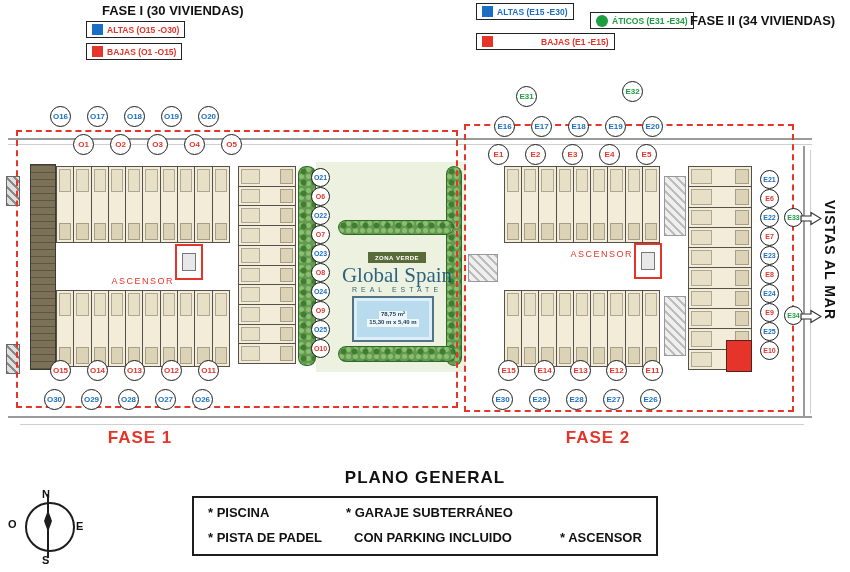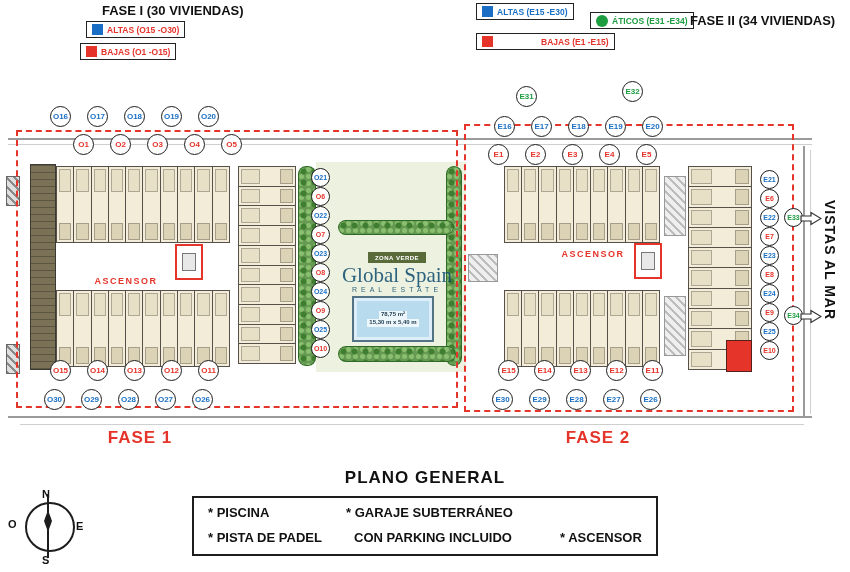--- a/index.html
+++ b/index.html
@@ -54,22 +54,22 @@
         display:flex;flex-direction:column;align-items:center;justify-content:center;z-index:3;}
   .pool div{font-size:6px;font-weight:bold;color:#1b3a4d;line-height:1.3;background:rgba(255,255,255,.75);
             padding:0 2px;}
   .watermark{z-index:3;text-align:center;color:#0c4a6e;opacity:.85;pointer-events:none;}
   .wm1{font-family:"Liberation Serif",serif;font-size:21px;line-height:1.05;}
   .wm2{font-size:7px;letter-spacing:4px;}
   
   .liftbox{border:2px solid var(--red);background:#fff;z-index:5;}
   .liftbox::after{content:'';position:absolute;left:5px;right:5px;top:7px;bottom:7px;
                   border:1px solid #777;background:#e8e8e8;}
-  .asc{color:var(--red);font-weight:bold;font-size:9px;letter-spacing:1.5px;z-index:6;
-       text-align:center;white-space:nowrap;}
+  .asc{color:var(--red);font-weight:normal;font-size:9px;letter-spacing:1.5px;z-index:6;
+       text-align:right;white-space:nowrap;}
   .redblock{background:var(--red);border:1px solid #55201c;z-index:5;}
   
   .cgroup{position:absolute;display:flex;z-index:6;}
   .cgroup.col{flex-direction:column;}
   .circ{width:21px;height:21px;border:1.5px solid #1d1d1d;border-radius:50%;background:#fff;
         display:flex;align-items:center;justify-content:center;font-size:8px;font-weight:bold;
         flex:none;box-sizing:border-box;}
   .col .circ,.single-sm .circ{width:19px;height:19px;font-size:7px;}
   .circ.altas{color:var(--blue);} .circ.bajas{color:var(--red);} .circ.aticos{color:var(--green);}
   
@@ -90,21 +90,21 @@
 </head>
 <body>
 
 <div class="canvas">
 
   <div class="abs lg-title" style="left:102px;top:3px;">FASE I (30 VIVIENDAS)</div>
   <div class="abs lgbox" style="left:86px;top:21px;">
     <span class="sq" style="background:#1a6fc4;"></span>
     <span class="lbl t-red">ALTAS (O15 -O30)</span>
   </div>
-  <div class="abs lgbox" style="left:80px;top:43px;">
+  <div class="abs lgbox" style="left:86px;top:43px;">
     <span class="sq" style="background:#e5342a;"></span>
     <span class="lbl t-red">BAJAS (O1 -O15)</span>
   </div>
 
   <div class="abs lgbox" style="left:476px;top:3px;">
     <span class="sq" style="background:#1a6fc4;"></span>
     <span class="lbl t-blue">ALTAS (E15 -E30)</span>
   </div>
   <div class="abs lgbox" style="left:476px;top:33px;gap:48px;">
     <span class="sq" style="background:#e5342a;"></span>

